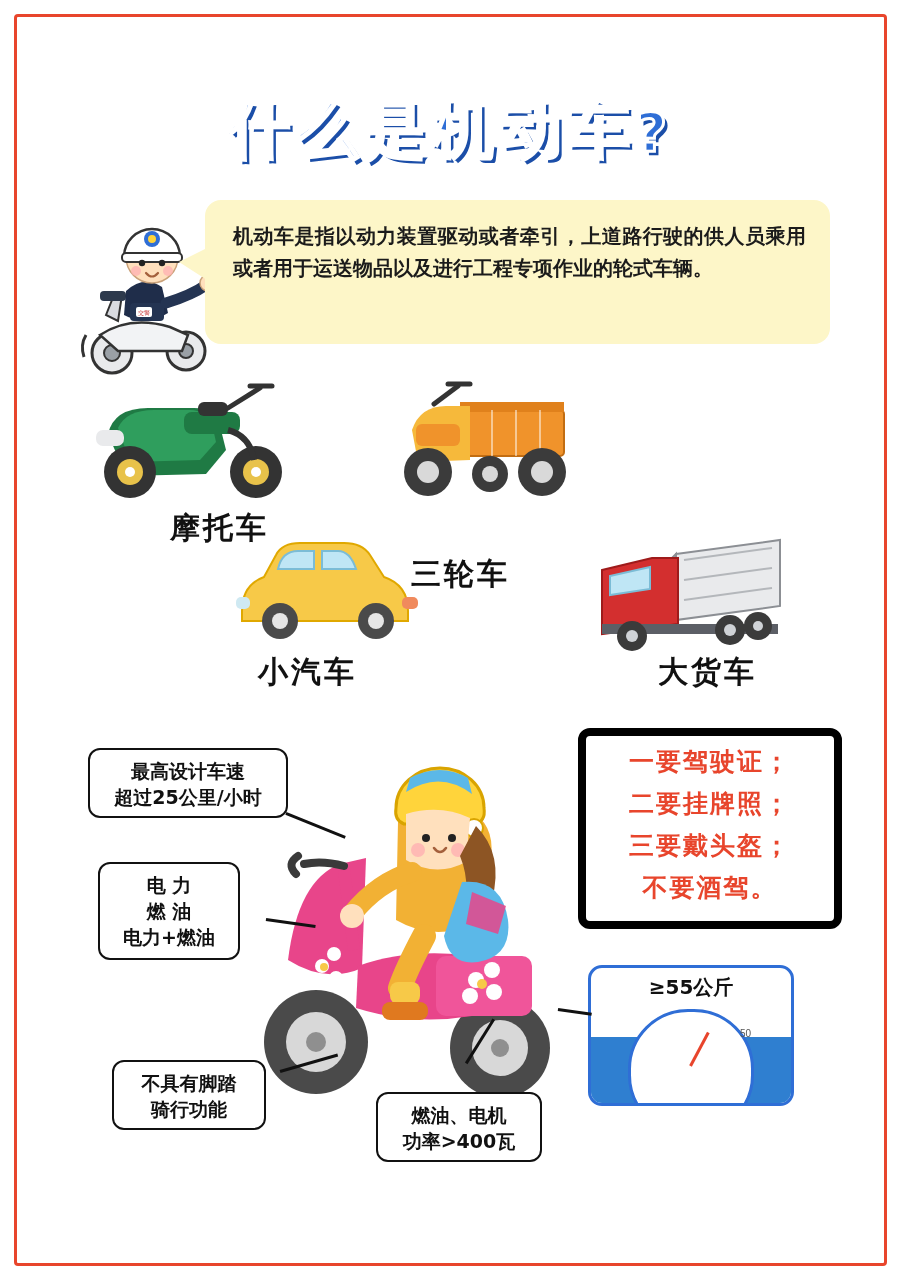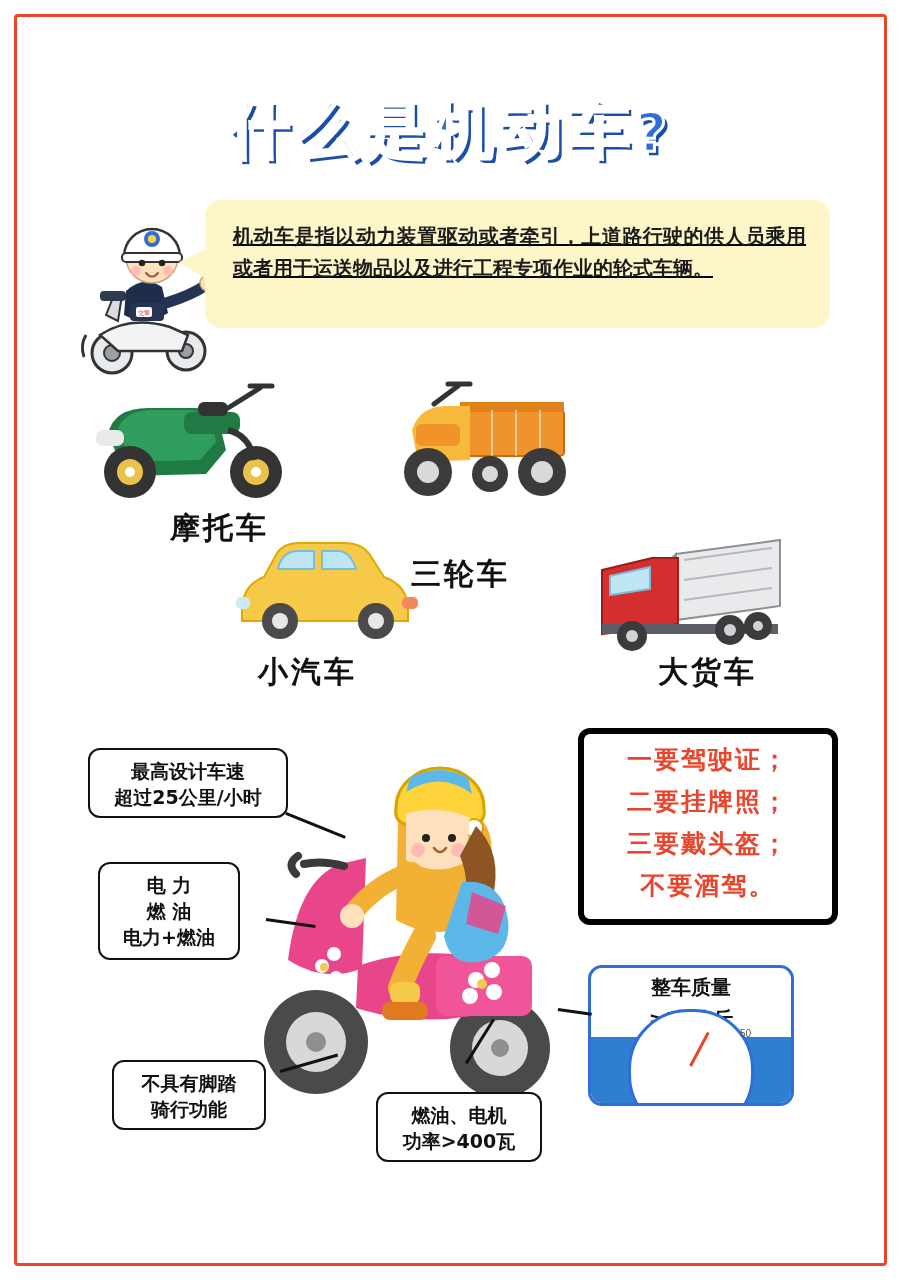--- a/index.html
+++ b/index.html
@@ -16,22 +16,22 @@
          color:#2f6ed6;
          -webkit-text-stroke:3px #ffffff;
          text-shadow:
            4px 4px 0 #1b4ea8,
            -2px 0 0 #ffffff, 2px 0 0 #ffffff,
            0 -2px 0 #ffffff, 0 2px 0 #ffffff;
          }
   .title .q{color:#2f6ed6;font-size:54px;}
 
   
-  .bubble{position:absolute;left:205px;top:200px;width:625px;height:128px;
-          background:#fdf6c8;border-radius:16px;text-decoration:underline;}
+  .bubble{position:absolute;left:205px;top:200px;width:625px;height:144px;
+          background:#fdf6c8;border-radius:16px;}
   .bubble:after{content:"";position:absolute;left:-26px;top:48px;
           width:0;height:0;border-top:14px solid transparent;
           border-bottom:18px solid transparent;border-right:28px solid #fdf6c8;}
   .bubble p{margin:0;padding:20px 24px 0 28px;
             font-family:"DejaVu Sans","Liberation Sans",sans-serif;
             font-size:20px;line-height:32px;color:#1b1b1b;text-align:justify;
             font-weight:600;}
 
   
   .mascot{position:absolute;left:70px;top:195px;width:140px;height:185px;}
@@ -45,21 +45,21 @@
 
   
   .callout{position:absolute;background:#fff;border:2.5px solid #111;
            border-radius:12px;
            font-family:"DejaVu Sans","Liberation Sans",sans-serif;
            font-size:19px;line-height:26px;color:#111;font-weight:600;
            text-align:center;padding:8px 10px;box-sizing:border-box;}
 
   
   .rules{position:absolute;left:578px;top:728px;width:248px;height:185px;
-         border:6px solid #000000;border-radius:12px;background:#fff;
+         border:8px solid #000000;border-radius:12px;background:#fff;
          box-shadow:0 0 0 3px #fff inset;}
   .rules div{font-family:"DejaVu Sans","Liberation Sans",sans-serif;
              color:#e8452c;font-weight:bold;font-size:25px;letter-spacing:2px;
              text-align:center;margin-top:9px;}
 
   
   .scale{position:absolute;left:588px;top:965px;width:200px;height:135px;
          border:3px solid #2f6ed6;border-radius:14px;background:#fff;overflow:hidden;}
   .scale .txt{font-family:"DejaVu Sans","Liberation Sans",sans-serif;
               font-size:20px;font-weight:700;color:#111;text-align:center;
@@ -275,21 +275,20 @@
   </div>
   <div class="ptr" style="left:280px;top:1070px;width:60px;transform:rotate(-16deg);"></div>
 
   <div class="callout" style="left:376px;top:1092px;width:166px;height:70px;">
     <div>燃油、电机</div>
     <div>功率&gt;400瓦</div>
   </div>
   <div class="ptr" style="left:466px;top:1062px;width:52px;transform:rotate(-58deg);"></div>
 
   <div class="scale">
-    <div class="txt">整车质量</div>
     <div class="txt">≥55公斤</div>
     <div class="water"></div>
     <div class="gauge">
       <div class="tickrow">50</div>
       <div class="needle"></div>
     </div>
   </div>
   <div class="ptr" style="left:558px;top:1008px;width:34px;transform:rotate(8deg);"></div>
 
   <div class="rules">

